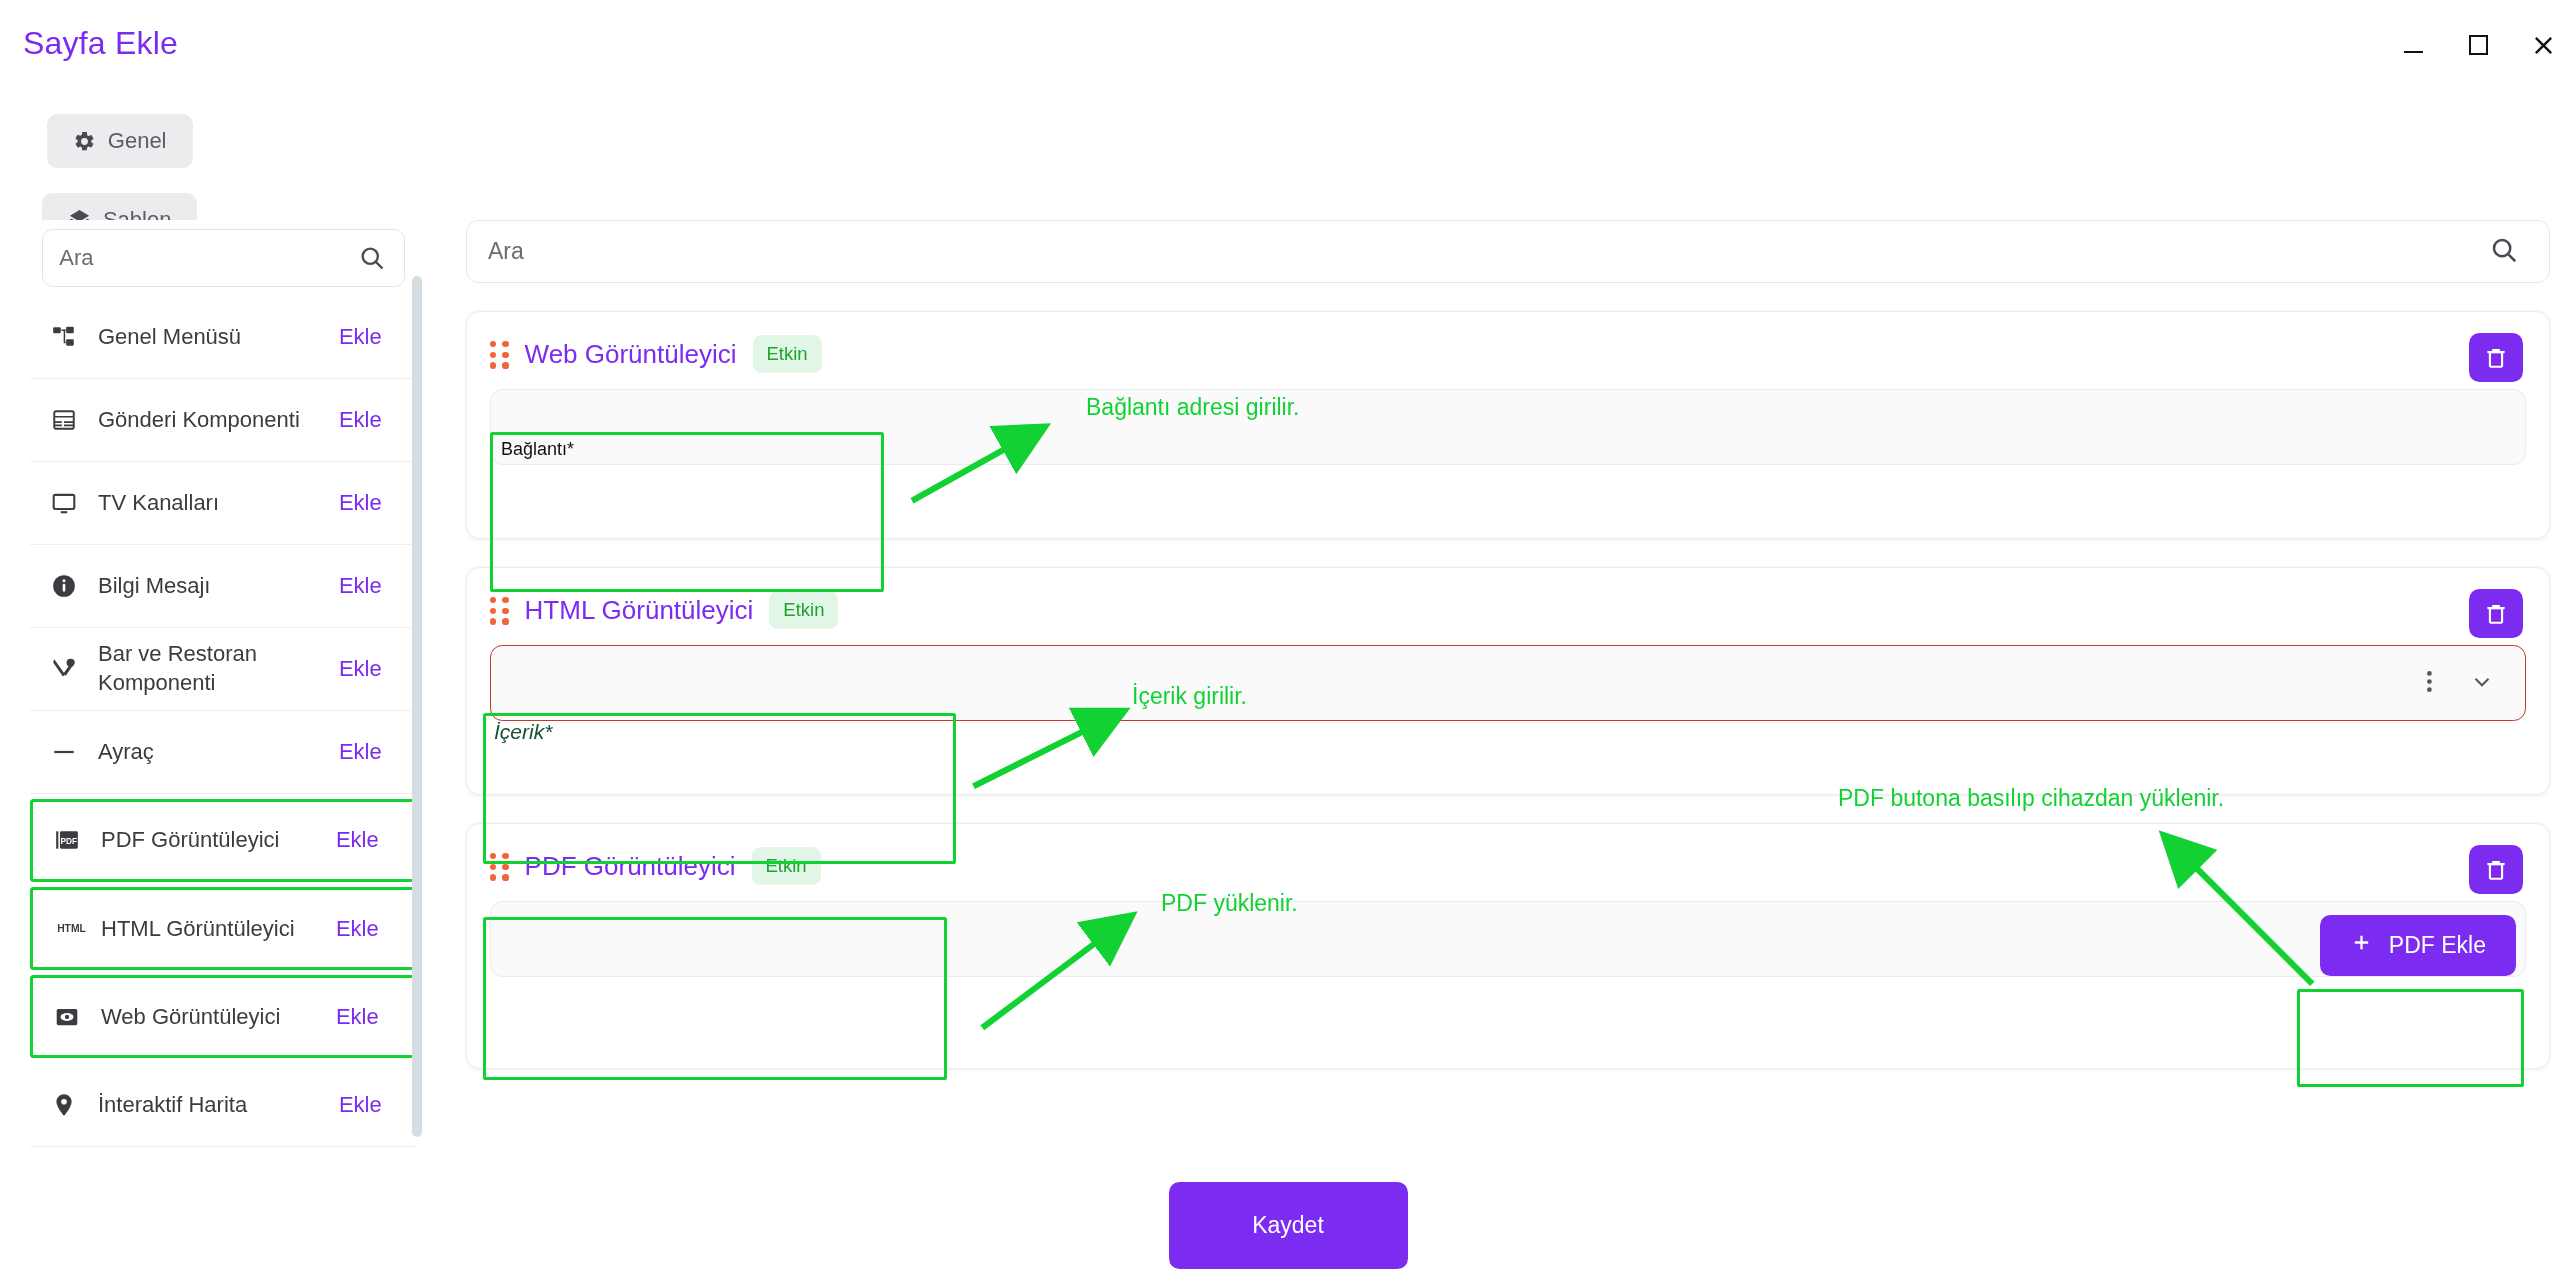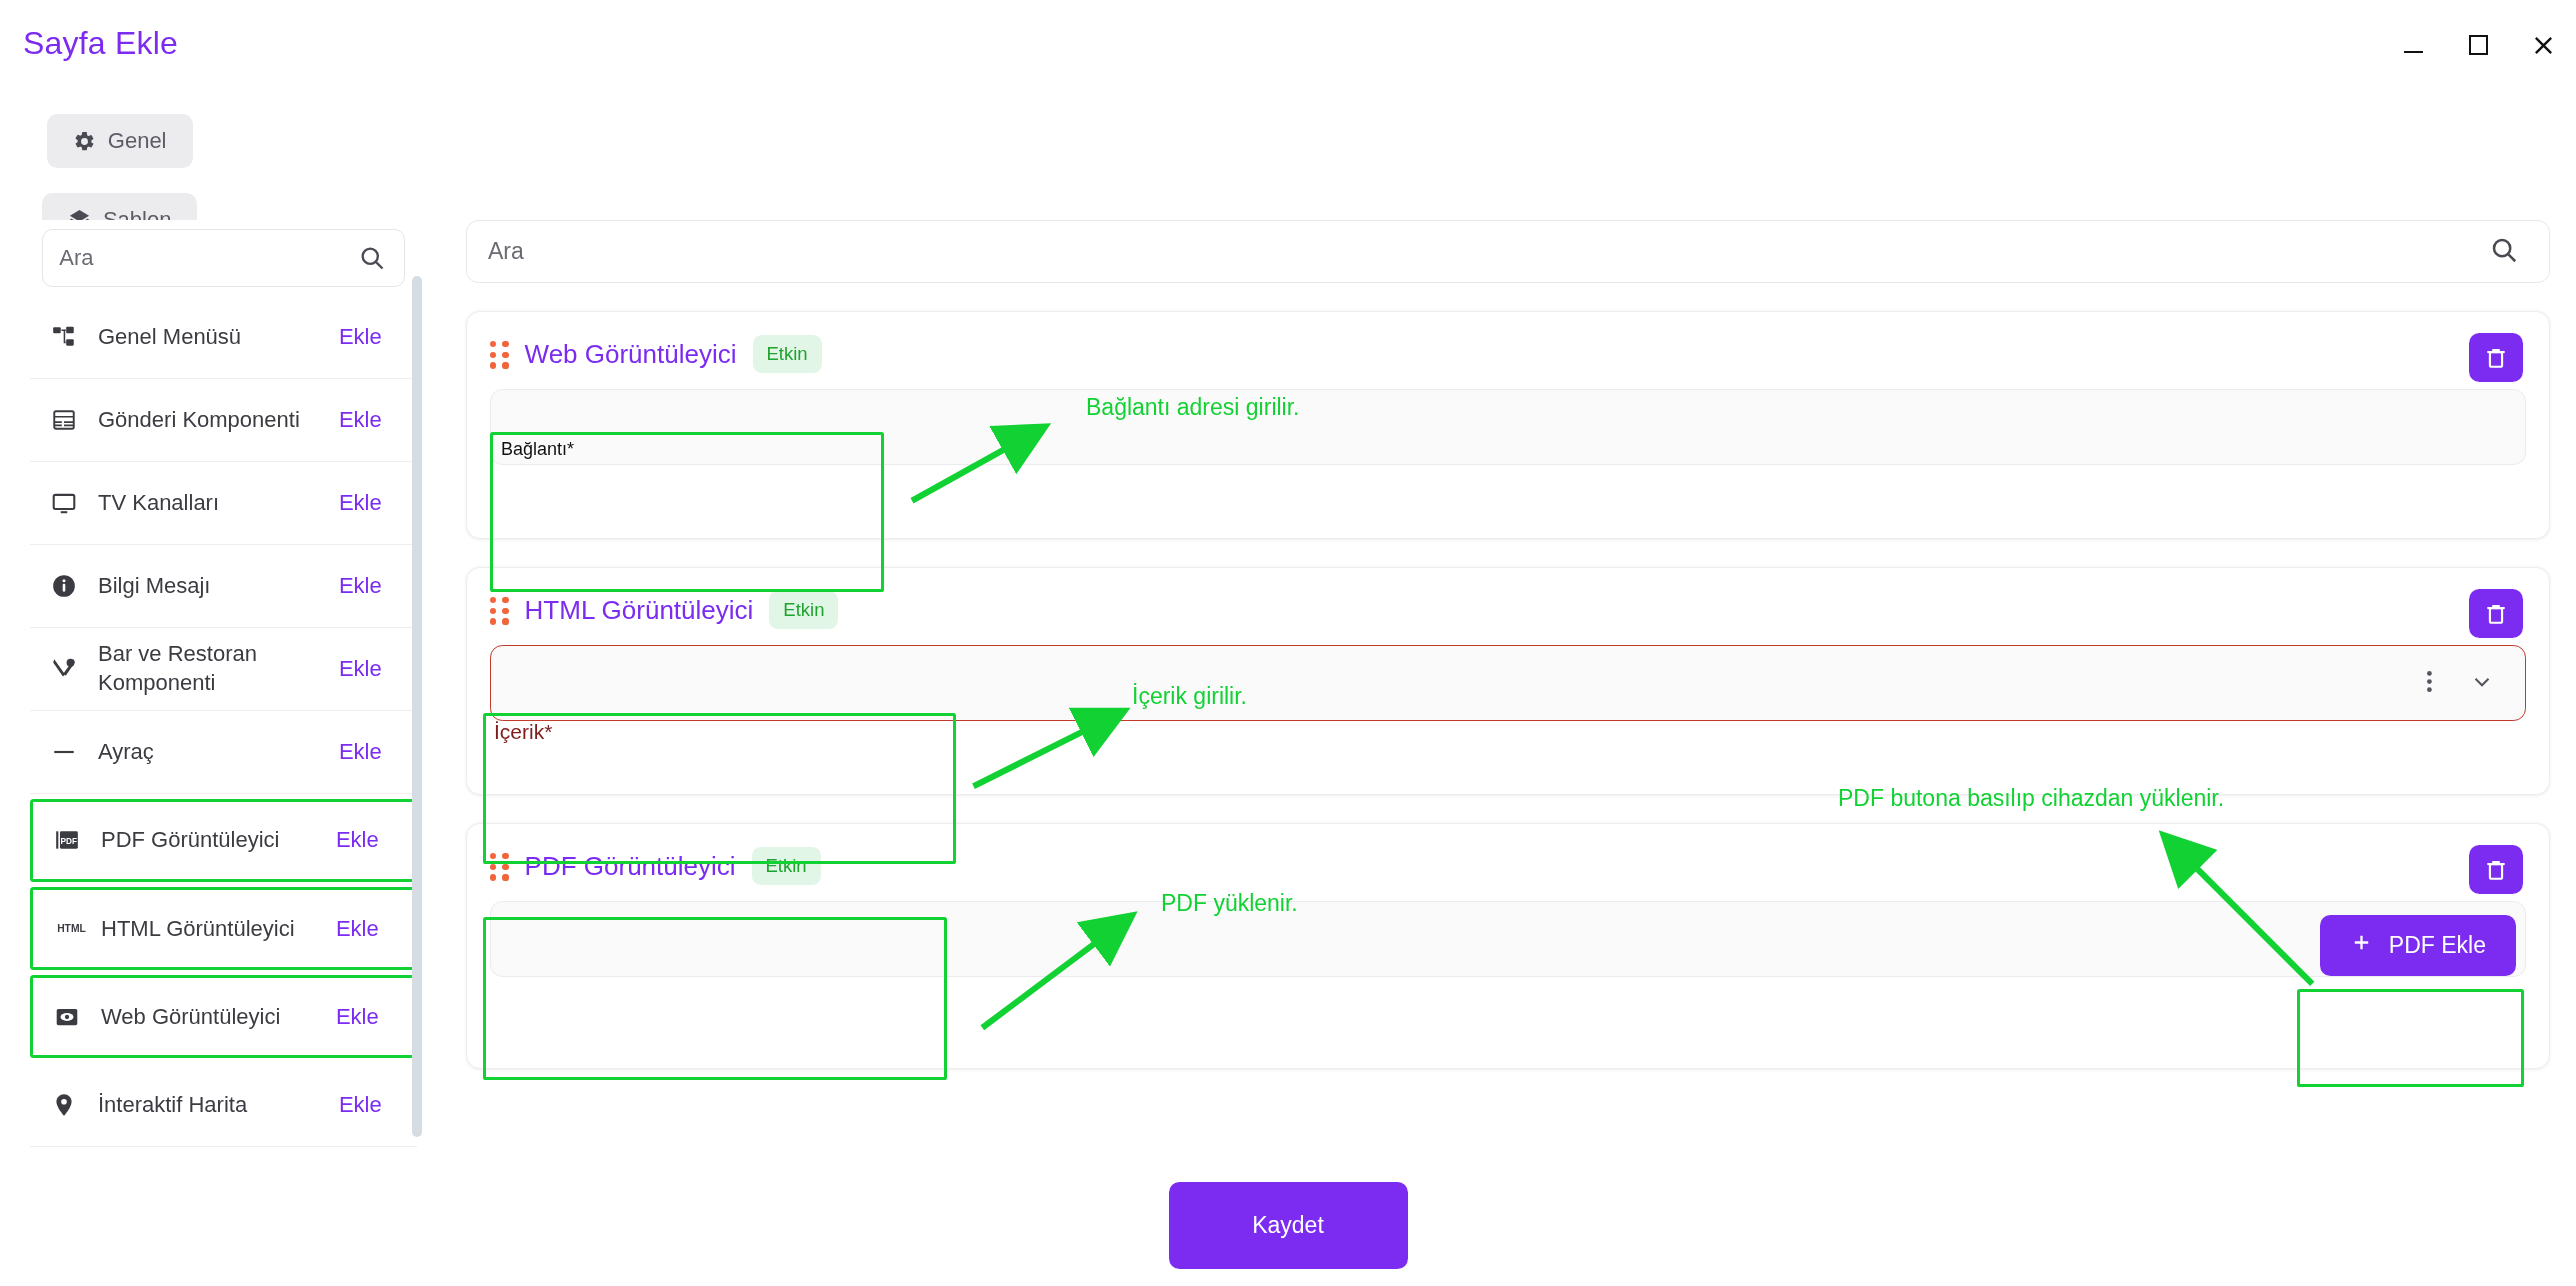--- a/index.html
+++ b/index.html
@@ -504,14 +504,14 @@
   <div class="anno-box" style="left:483px; top:917px; width:464px; height:163px;"></div>
   <div class="anno-box" style="left:2297px; top:989px; width:227px; height:98px;"></div>
 
   <div class="anno-text" style="left:1086px; top:394px;">Bağlantı adresi girilir.</div>
   <div class="anno-text" style="left:1132px; top:683px;">İçerik girilir.</div>
   <div class="anno-text" style="left:1838px; top:785px;">PDF butona basılıp cihazdan yüklenir.</div>
   <div class="anno-text" style="left:1161px; top:890px;">PDF yüklenir.</div>
 </div>
 
 <div style="position:absolute; left:501px; top:439px; font-size:18px; color:#111;">Bağlantı*</div>
-<div style="position:absolute; left:494px; top:720px; font-size:21px; color:#7f1d1d;">İçerik*</div>
+<div style="position:absolute; left:494px; top:720px; font-size:21px; color:#14532d;font-style:italic;">İçerik*</div>
 
 
 </body></html>

